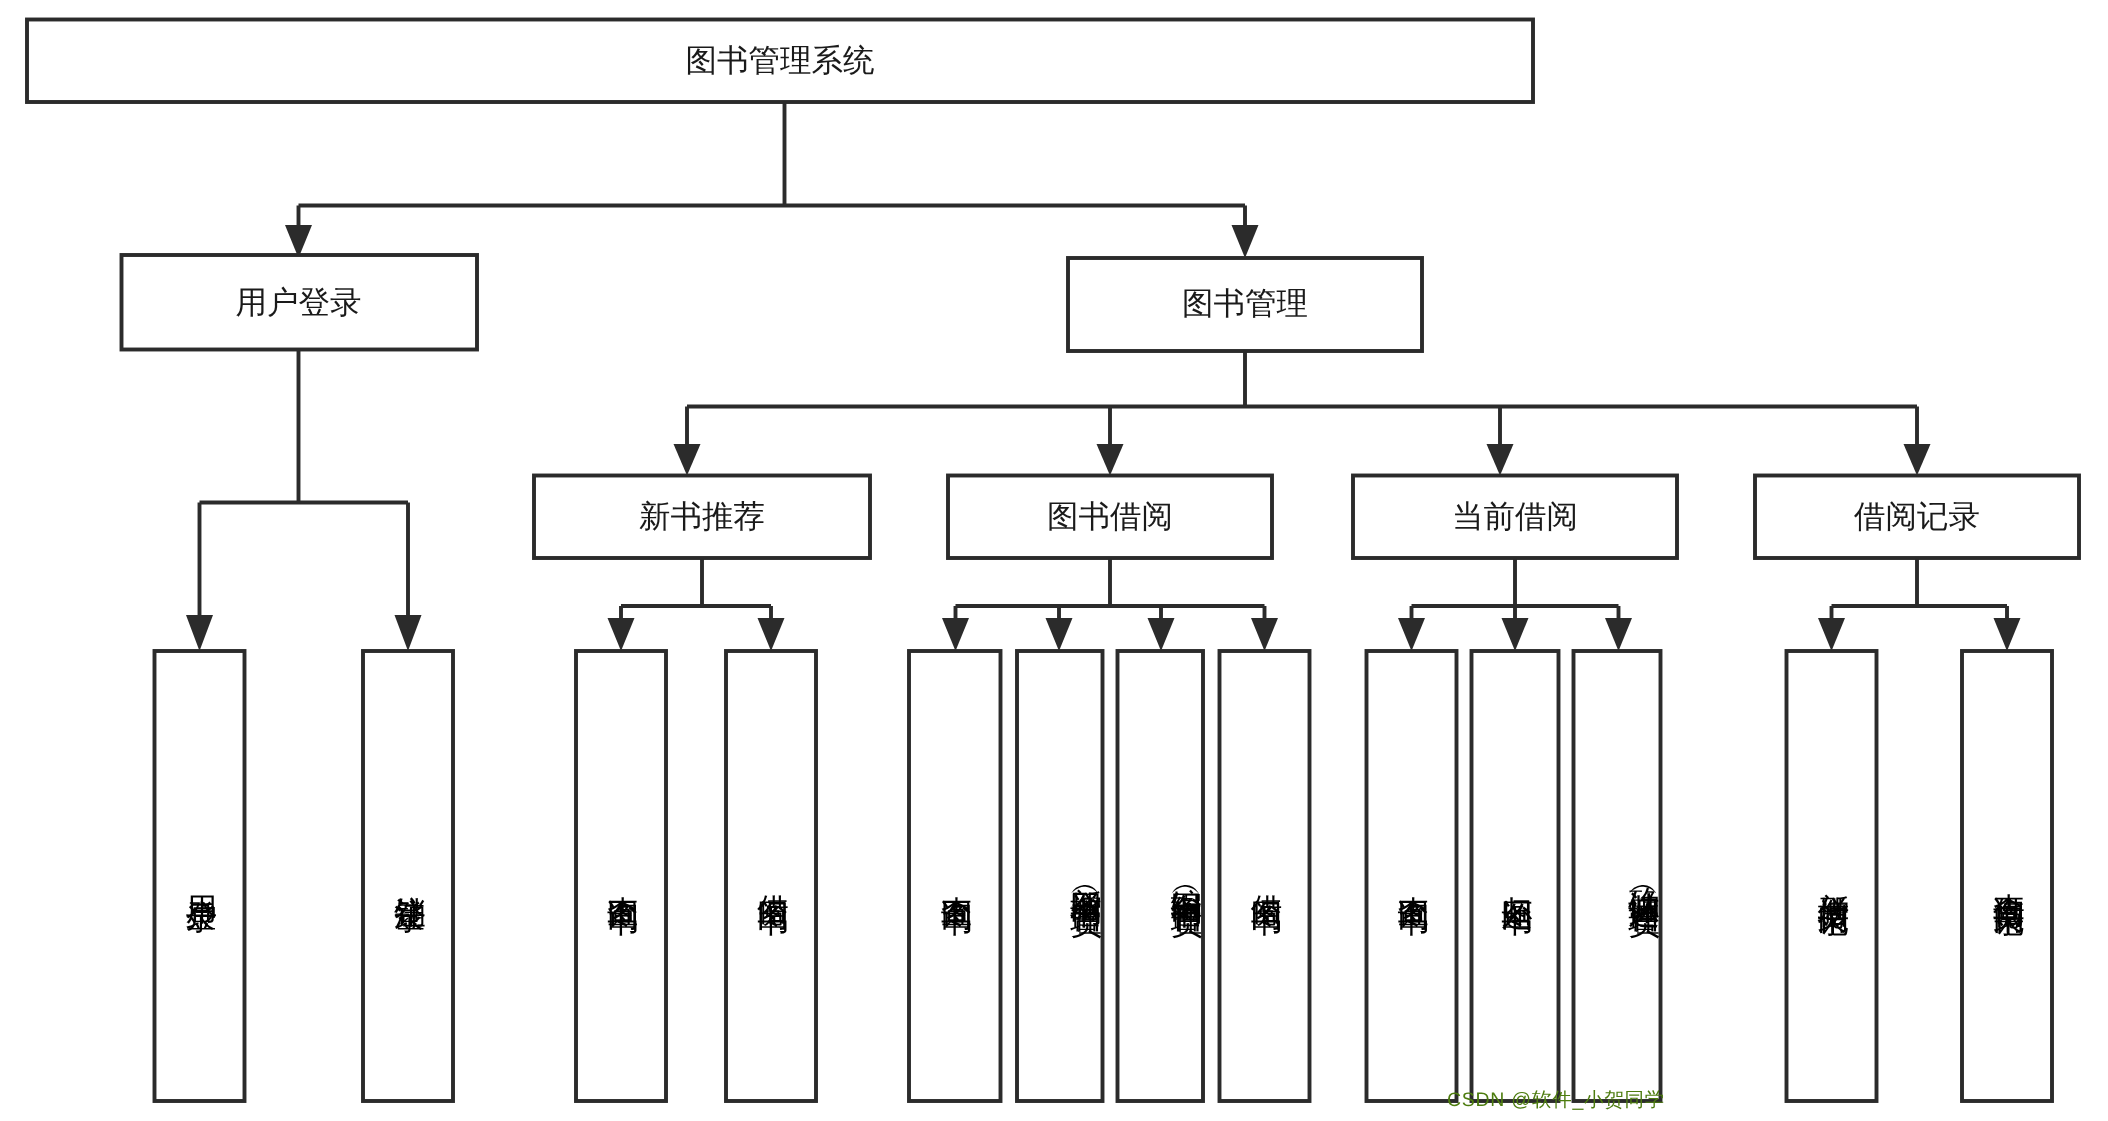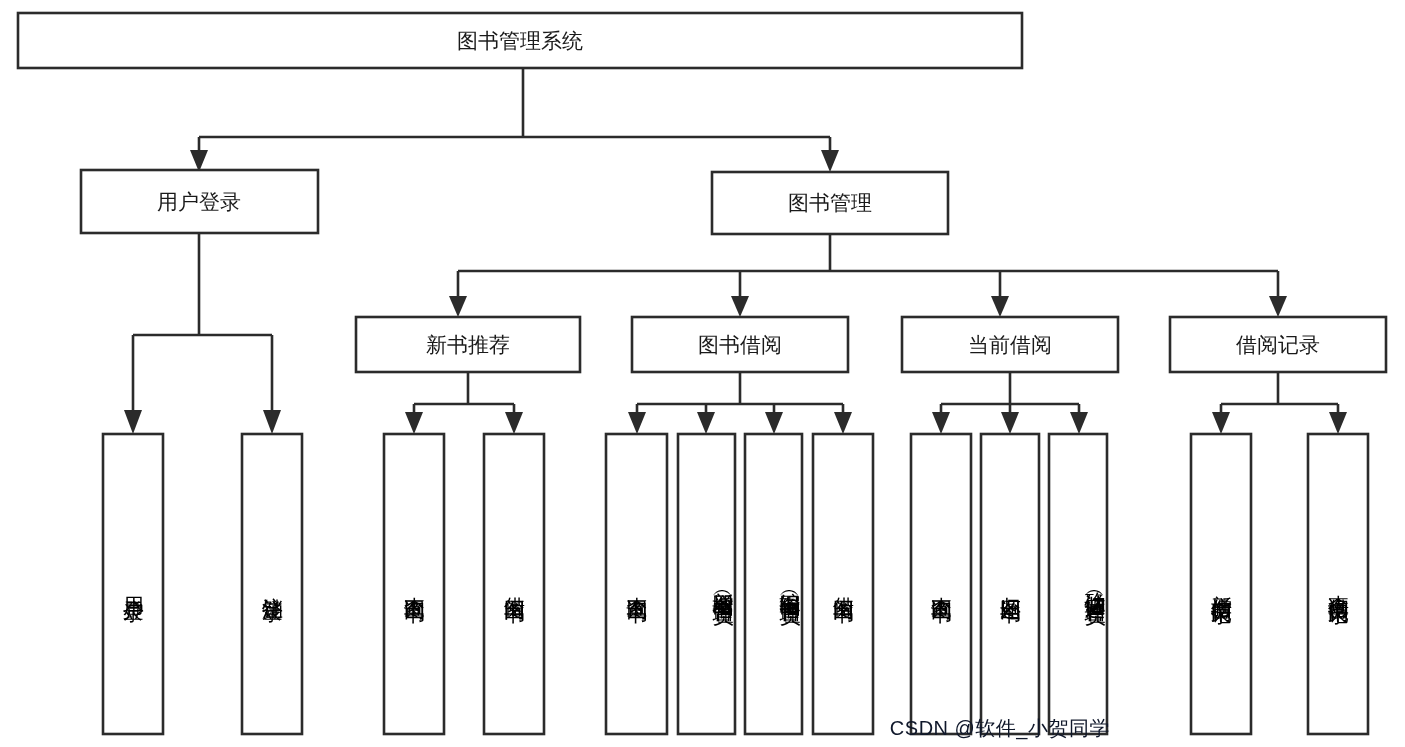--- a/index.html
+++ b/index.html
@@ -71,22 +71,22 @@
   .vlabel-wrap {
     position: absolute;
     display: block;
     pointer-events: none;
   }
   .watermark {
     position: absolute;
     right: 8px;
     bottom: 5px;
     font-family: "Liberation Sans", "DejaVu Sans", sans-serif;
-    font-size: 20px;
-    color: #0f172a;
+    font-size: 13px;
+    color: #4d7c0f;
     letter-spacing: 0.5px;
     white-space: nowrap;
     user-select: none;
   }
 </style>
 </head>
 <body>
 
 <div id="diagram-root">
 

